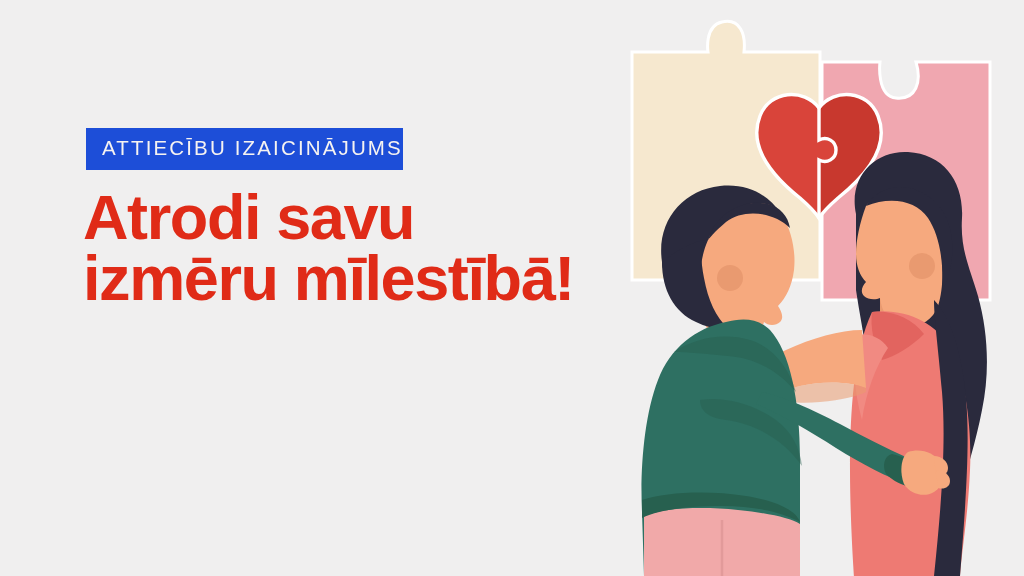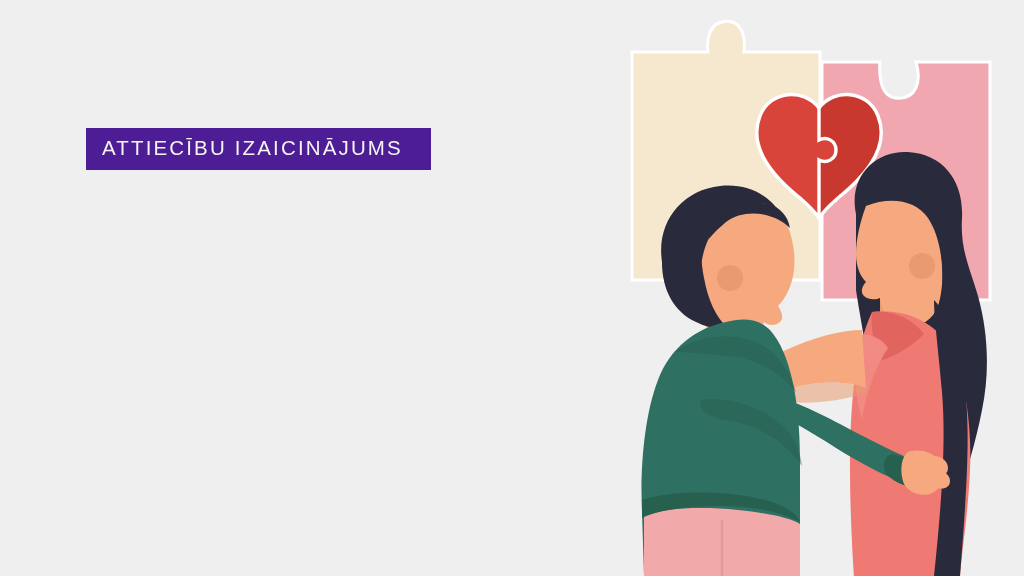--- a/index.html
+++ b/index.html
@@ -24,26 +24,26 @@
   
   .content {
     position: absolute;
     left: 86px;
     top: 128px;
     width: 520px;
   }
 
   .badge {
     display: inline-block;
-    background: #4c1d95;
+    background: #1d4ed8;
     color: #F6F3F1;
     font-size: 20.5px;
     font-weight: 500;
     letter-spacing: 2.15px;
-    padding: 10px 28px 11px 16px;
+    padding: 10px 0 11px 16px;
     line-height: 1;
     white-space: nowrap;
   }
 
   .headline {
     margin: 17px 0 0 -3px;
     color: #E02B17;
     font-size: 63px;
     font-weight: 700;
     line-height: 0.98;
@@ -81,20 +81,22 @@
 </style>
 </head>
 <body>
 
 <div class="slide">
 
   <div class="content">
 
     <div class="badge">ATTIECĪBU IZAICINĀJUMS</div>
 
+    <h1 class="headline">Atrodi savu
+izmēru mīlestībā!</h1>
 
 
   </div>
 
   <div class="illustration">
     <svg viewBox="0 0 420 576" xmlns="http://www.w3.org/2000/svg">
       <defs>
         <clipPath id="frameClip">
           <rect x="0" y="0" width="420" height="576"></rect>
         </clipPath>

